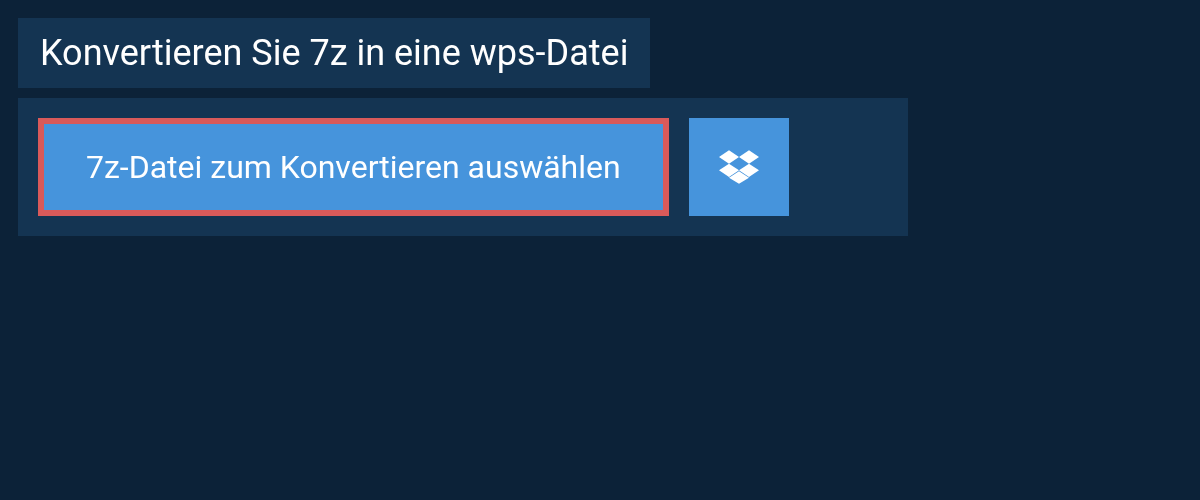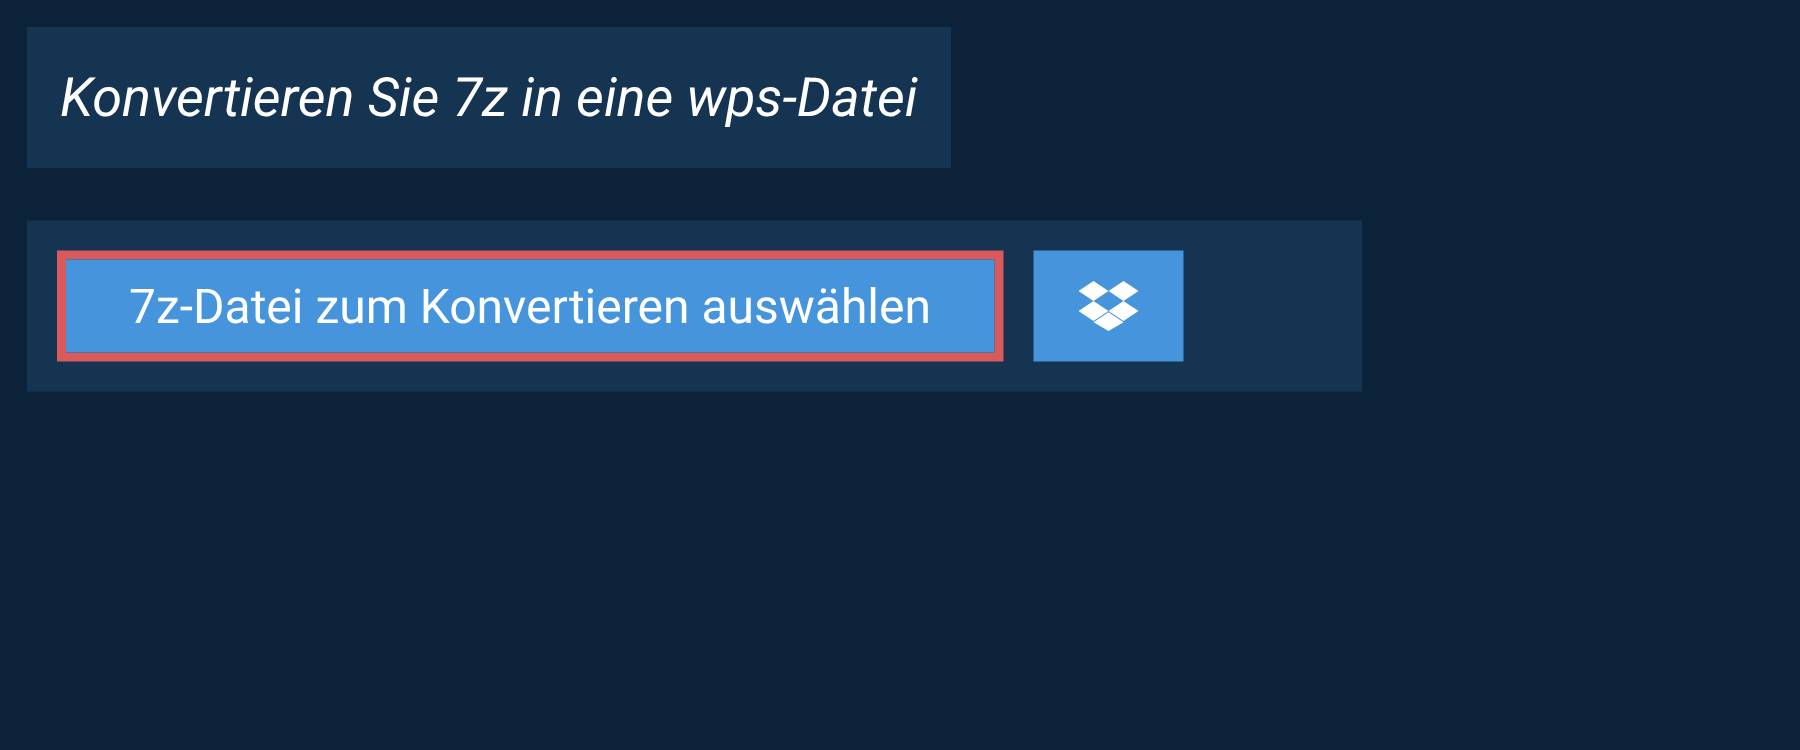--- a/index.html
+++ b/index.html
@@ -12,24 +12,23 @@
       height: 500px;
       background-color: #0c2238;
       font-family: -apple-system, BlinkMacSystemFont, "Segoe UI", Roboto, Helvetica, Arial, sans-serif;
       overflow: hidden;
     }
     .container {
       padding: 18px 18px 0 18px;
     }
     .title-bar {
       background-color: #143452;
-      padding: 26px 22px;
+      padding: 14px 22px;
       display: inline-block;
-      margin-bottom: 35px;
-      font-style: italic;
+      margin-bottom: 10px;
     }
     .title {
       color: #ffffff;
       font-size: 36px;
       font-weight: 400;
     }
     .upload-panel {
       background-color: #143452;
       padding: 20px;
       display: flex;
@@ -40,21 +39,21 @@
     .select-file-wrapper {
       border: 6px solid #d95a5a;
       display: inline-block;
     }
     .select-file-button {
       background-color: #4694dc;
       color: #ffffff;
       border: none;
       font-size: 32px;
       font-weight: 400;
-      padding: 12px 42px;
+      padding: 24px 42px;
       cursor: pointer;
       font-family: inherit;
       display: block;
     }
     .dropbox-button {
       background-color: #4694dc;
       border: none;
       width: 100px;
       cursor: pointer;
       display: flex;

